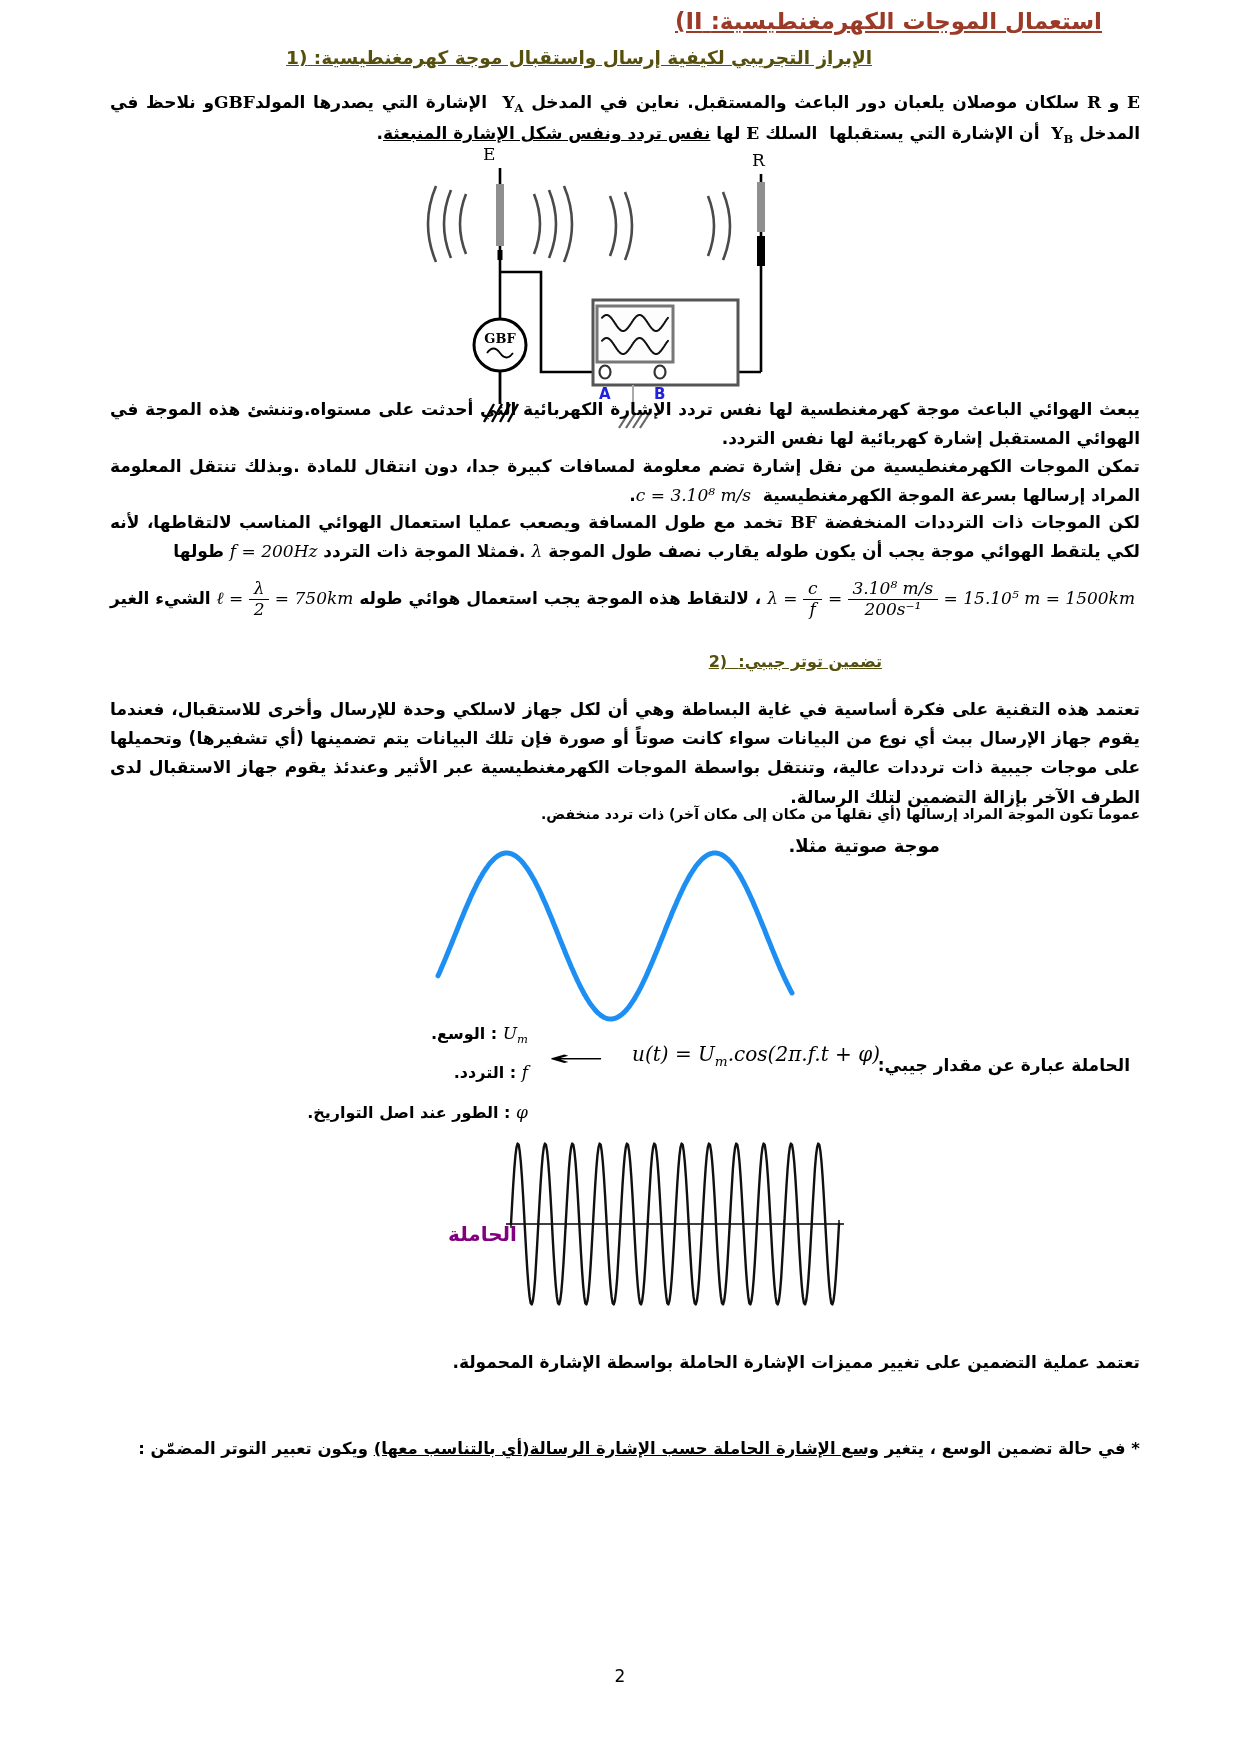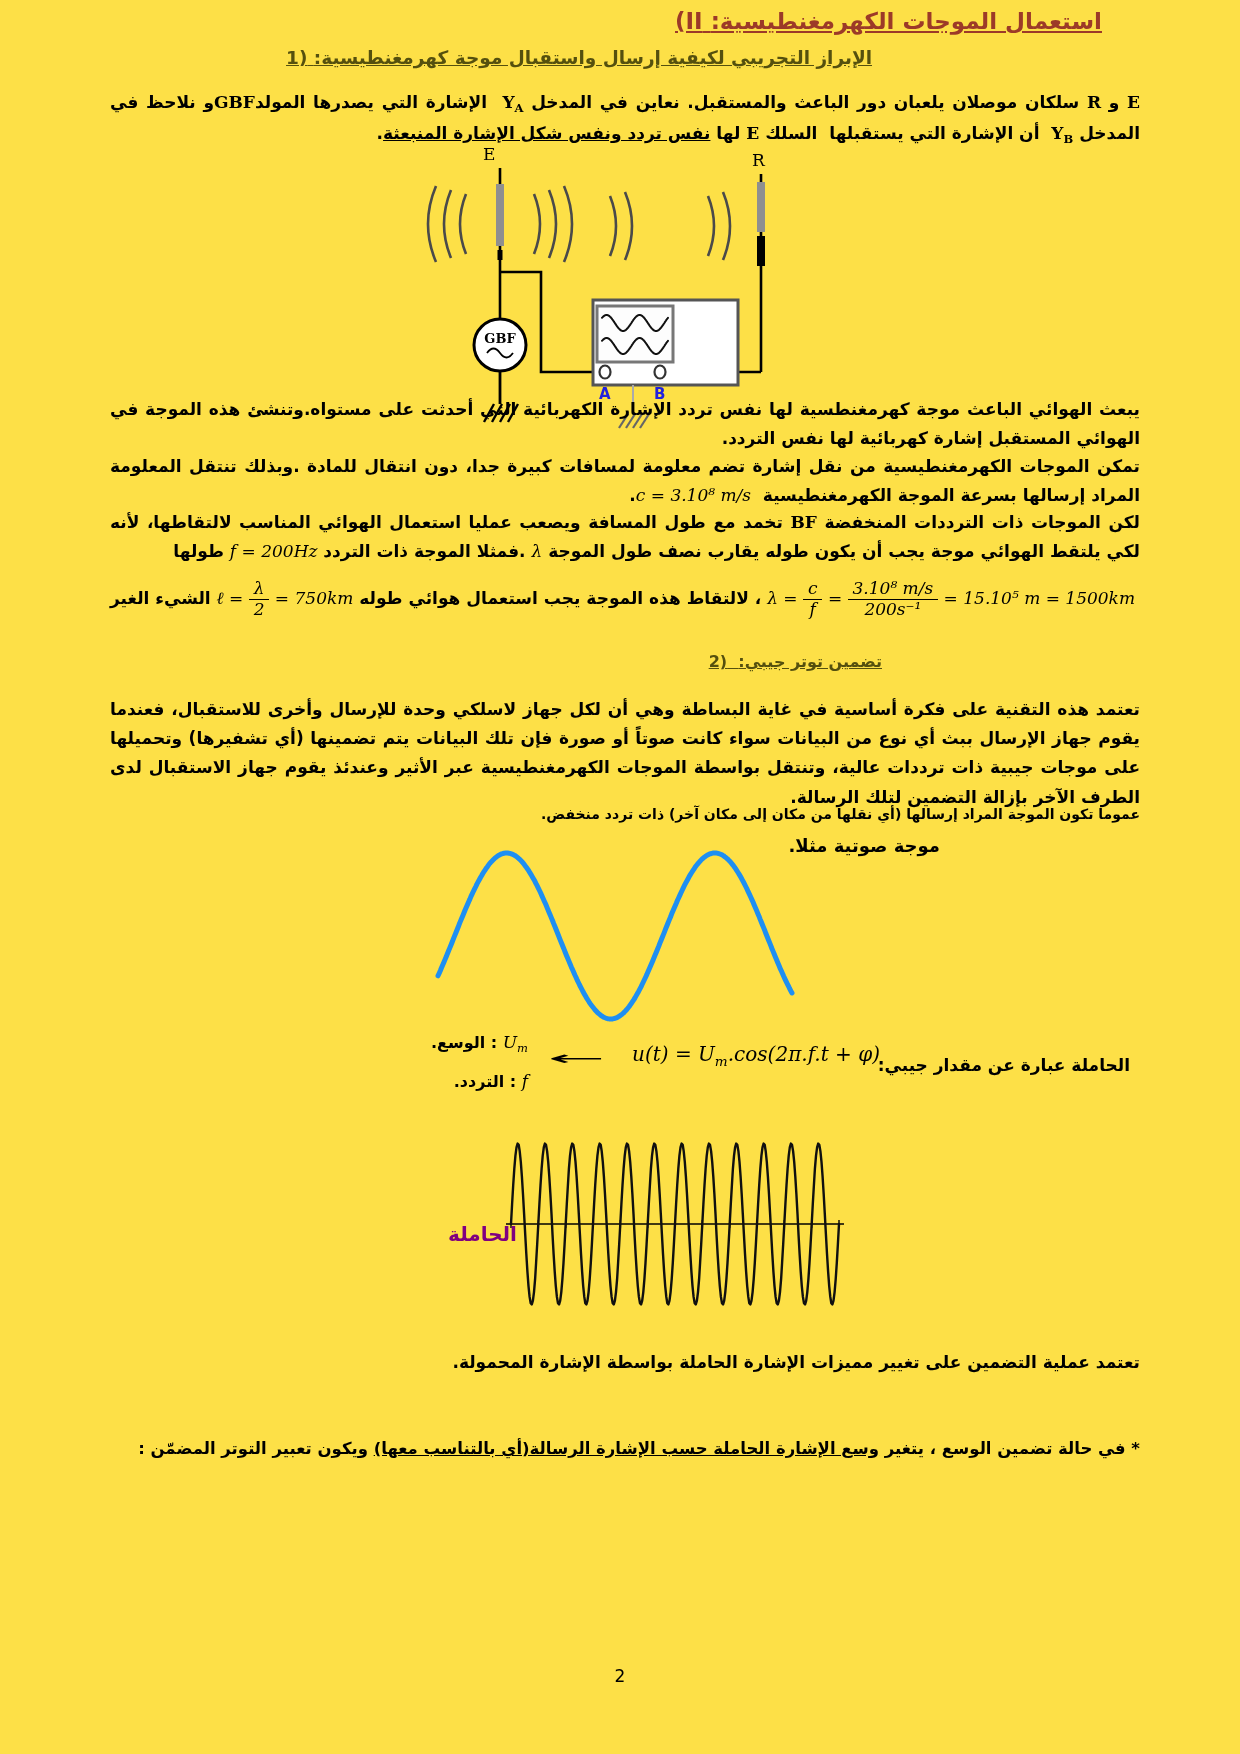--- a/index.html
+++ b/index.html
@@ -1,37 +1,37 @@
 <!DOCTYPE html>
 <html style="--title: #9C3A28; --heading: #55500E; --purple: #800080; --blue_text: #16169B; --blue_wave: #1E8FF2; --label_blue: #2222DD; --highlight: #FFFF99; --ellipse: #8A3FC8; --formula_blue: #1B1B8A;"><head>
 <meta charset="utf-8">
 <style>
   html,body{margin:0;padding:0;background:#e8e8e8}
-  .page{position:relative;width:1240px;height:1754px;margin:0 auto;background:#fde047;
+  .page{position:relative;width:1240px;height:1754px;margin:0 auto;background:#ffffff;
         font-family:"DejaVu Sans",sans-serif;color:#000;overflow:hidden}
   .abs{position:absolute}
   .content{left:105px;width:1030px}
   .body-text{font-size:17px;font-weight:bold;line-height:1.72;white-space:pre-wrap;margin:5px}
   .just{text-align:justify}
   .right{text-align:right}
   .center{text-align:center}
   .m{font-family:"DejaVu Serif",serif;font-weight:bold;font-style:normal}
   .mi{font-family:"DejaVu Serif",serif;font-style:italic;font-weight:normal}
   sub{font-size:68%}
   .u{text-decoration:underline}
   .title-line{color:var(--title);font-size:23px;font-weight:bold;text-decoration:underline;white-space:pre}
   .sec-line{color:var(--heading);font-size:16px;font-weight:bold;text-decoration:underline;white-space:pre}
   .purple{color:var(--purple)}
   .bluet{color:var(--blue_text)}
   .frac{display:inline-flex;flex-direction:column;vertical-align:middle;text-align:center;line-height:1.15}
   .frac .fn{border-bottom:1.6px solid #000;padding:0 5px}
   .frac .fd{padding:0 5px}
   .flex-eq{display:flex;align-items:center;justify-content:space-between}
   .eqline{font-size:17px;white-space:pre}
-  .defs{display:flex;align-items:flex-start}
+  .defs{display:flex;align-items:center}
   .defs-lines{min-width:270px}
   .defs-bar{width:7px;background:#7d7d7d;margin-left:12px}
   .defrow{text-align:right;font-size:16px;font-weight:bold;line-height:33px;white-space:pre}
   .defrow .mi{font-size:17px}
   .arrow-icon{display:inline-block;transform:scaleX(3.4);transform-origin:left center;font-size:20px}
   .carrier-formula{font-size:20px;white-space:pre}
   .circled{display:inline-block;border:2.5px solid var(--ellipse);border-radius:50%;
            background:var(--highlight);padding:2px 13px 5px;color:var(--formula_blue);font-size:19px}
   .f2lhs{font-weight:bold;font-size:19px}
   .f2rhs{font-size:19px}
@@ -140,20 +140,21 @@
       <polyline points="6.0,132.8 7.2,130.2 8.4,127.5 9.5,124.8 10.7,122.1 11.9,119.3 13.1,116.4 14.3,113.6 15.4,110.7 16.6,107.8 17.8,104.9 19.0,102.0 20.2,99.0 21.3,96.1 22.5,93.1 23.7,90.2 24.9,87.2 26.1,84.3 27.2,81.3 28.4,78.4 29.6,75.5 30.8,72.7 32.0,69.8 33.1,67.0 34.3,64.2 35.5,61.4 36.7,58.7 37.9,56.1 39.0,53.4 40.2,50.9 41.4,48.3 42.6,45.9 43.8,43.5 44.9,41.1 46.1,38.9 47.3,36.7 48.5,34.5 49.7,32.5 50.8,30.5 52.0,28.6 53.2,26.8 54.4,25.0 55.6,23.4 56.7,21.8 57.9,20.3 59.1,18.9 60.3,17.7 61.5,16.5 62.6,15.4 63.8,14.4 65.0,13.5 66.2,12.7 67.4,12.0 68.5,11.4 69.7,10.9 70.9,10.5 72.1,10.2 73.3,10.1 74.4,10.0 75.6,10.0 76.8,10.2 78.0,10.4 79.2,10.8 80.3,11.2 81.5,11.8 82.7,12.4 83.9,13.2 85.1,14.1 86.2,15.0 87.4,16.1 88.6,17.3 89.8,18.5 91.0,19.9 92.1,21.3 93.3,22.9 94.5,24.5 95.7,26.2 96.9,28.0 98.0,29.9 99.2,31.8 100.4,33.9 101.6,36.0 102.8,38.1 103.9,40.4 105.1,42.7 106.3,45.1 107.5,47.5 108.7,50.0 109.8,52.6 111.0,55.2 112.2,57.9 113.4,60.6 114.6,63.3 115.7,66.1 116.9,68.9 118.1,71.7 119.3,74.6 120.5,77.5 121.6,80.4 122.8,83.3 124.0,86.3 125.2,89.2 126.4,92.2 127.5,95.1 128.7,98.1 129.9,101.0 131.1,104.0 132.3,106.9 133.4,109.8 134.6,112.7 135.8,115.5 137.0,118.4 138.2,121.2 139.3,123.9 140.5,126.6 141.7,129.3 142.9,132.0 144.1,134.5 145.2,137.1 146.4,139.5 147.6,142.0 148.8,144.3 150.0,146.6 151.1,148.8 152.3,151.0 153.5,153.1 154.7,155.1 155.9,157.0 157.0,158.8 158.2,160.6 159.4,162.3 160.6,163.8 161.8,165.3 162.9,166.7 164.1,168.0 165.3,169.3 166.5,170.4 167.7,171.4 168.8,172.3 170.0,173.1 171.2,173.9 172.4,174.5 173.6,175.0 174.7,175.4 175.9,175.7 177.1,175.9 178.3,176.0 179.5,176.0 180.6,175.9 181.8,175.6 183.0,175.3 184.2,174.9 185.4,174.4 186.5,173.7 187.7,173.0 188.9,172.1 190.1,171.2 191.3,170.2 192.4,169.0 193.6,167.8 194.8,166.5 196.0,165.0 197.2,163.5 198.3,161.9 199.5,160.2 200.7,158.4 201.9,156.6 203.1,154.6 204.2,152.6 205.4,150.5 206.6,148.4 207.8,146.1 209.0,143.8 210.1,141.5 211.3,139.0 212.5,136.5 213.7,134.0 214.9,131.4 216.0,128.8 217.2,126.1 218.4,123.3 219.6,120.6 220.8,117.8 221.9,114.9 223.1,112.1 224.3,109.2 225.5,106.3 226.7,103.4 227.8,100.4 229.0,97.5 230.2,94.5 231.4,91.6 232.6,88.6 233.7,85.7 234.9,82.7 236.1,79.8 237.3,76.9 238.5,74.0 239.6,71.1 240.8,68.3 242.0,65.5 243.2,62.7 244.4,60.0 245.5,57.3 246.7,54.7 247.9,52.1 249.1,49.5 250.3,47.0 251.4,44.6 252.6,42.2 253.8,39.9 255.0,37.7 256.2,35.5 257.3,33.4 258.5,31.4 259.7,29.5 260.9,27.6 262.1,25.8 263.2,24.1 264.4,22.5 265.6,21.0 266.8,19.6 268.0,18.3 269.1,17.0 270.3,15.9 271.5,14.8 272.7,13.9 273.9,13.0 275.0,12.3 276.2,11.7 277.4,11.1 278.6,10.7 279.8,10.4 280.9,10.1 282.1,10.0 283.3,10.0 284.5,10.1 285.7,10.3 286.8,10.6 288.0,11.0 289.2,11.5 290.4,12.1 291.6,12.8 292.7,13.7 293.9,14.6 295.1,15.6 296.3,16.7 297.5,17.9 298.6,19.2 299.8,20.6 301.0,22.1 302.2,23.7 303.4,25.4 304.5,27.1 305.7,29.0 306.9,30.9 308.1,32.9 309.3,35.0 310.4,37.1 311.6,39.3 312.8,41.6 314.0,44.0 315.2,46.4 316.3,48.9 317.5,51.4 318.7,54.0 319.9,56.6 321.1,59.3 322.2,62.0 323.4,64.8 324.6,67.6 325.8,70.4 327.0,73.2 328.1,76.1 329.3,79.0 330.5,82.0 331.7,84.9 332.9,87.8 334.0,90.8 335.2,93.7 336.4,96.7 337.6,99.6 338.8,102.6 339.9,105.5 341.1,108.4 342.3,111.3 343.5,114.2 344.7,117.0 345.8,119.8 347.0,122.6 348.2,125.4 349.4,128.1 350.6,130.7 351.7,133.3 352.9,135.9 354.1,138.4 355.3,140.8 356.5,143.2 357.6,145.5 358.8,147.8 360.0,150.0" fill="none" stroke="#1E8FF2" stroke-width="5" stroke-linecap="round" stroke-linejoin="round"></polyline>
     </svg>
 
   <div class="abs body-text" style="right:105px;top:1046px" dir="rtl">الحاملة عبارة عن مقدار جيبي:</div>
   <div class="abs mi carrier-formula" style="left:632px;top:1042px" dir="ltr"><span>u(t) = U</span><sub>m</sub><span>.cos(2π.f.t + φ)</span></div>
   <span class="abs arrow-icon" style="left:548px;top:1046px">←</span>
   <div class="abs defs" style="left:258px;top:1026px;height:100px">
     <div class="defs-lines">
       <div class="defrow" dir="rtl"><span class="mi" dir="ltr"><span>U</span><sub>m</sub></span><span> : </span><span>الوسع.</span></div>
       <div class="defrow" dir="rtl"><span class="mi" dir="ltr"><span>f</span><sub></sub></span><span> : </span><span>التردد.</span></div>
+      <div class="defrow" dir="rtl"><span class="mi" dir="ltr"><span>φ</span><sub></sub></span><span> : </span><span>الطور عند اصل التواريخ.</span></div>
     </div>
     <div class="defs-bar"></div>
   </div>
 
   <svg class="abs" style="left:503px;top:1138px" width="344" height="172" viewBox="0 0 344 172">
       <line x1="3" x2="341" y1="86" y2="86" stroke="#000" stroke-width="1.4"></line>
       <line x1="8" x2="8" y1="82" y2="90" stroke="#000" stroke-width="1.4"></line>
       <line x1="35.33333333333333" x2="35.33333333333333" y1="82" y2="90" stroke="#000" stroke-width="1.4"></line>
       <line x1="62.666666666666664" x2="62.666666666666664" y1="82" y2="90" stroke="#000" stroke-width="1.4"></line>
       <line x1="90" x2="90" y1="82" y2="90" stroke="#000" stroke-width="1.4"></line>

